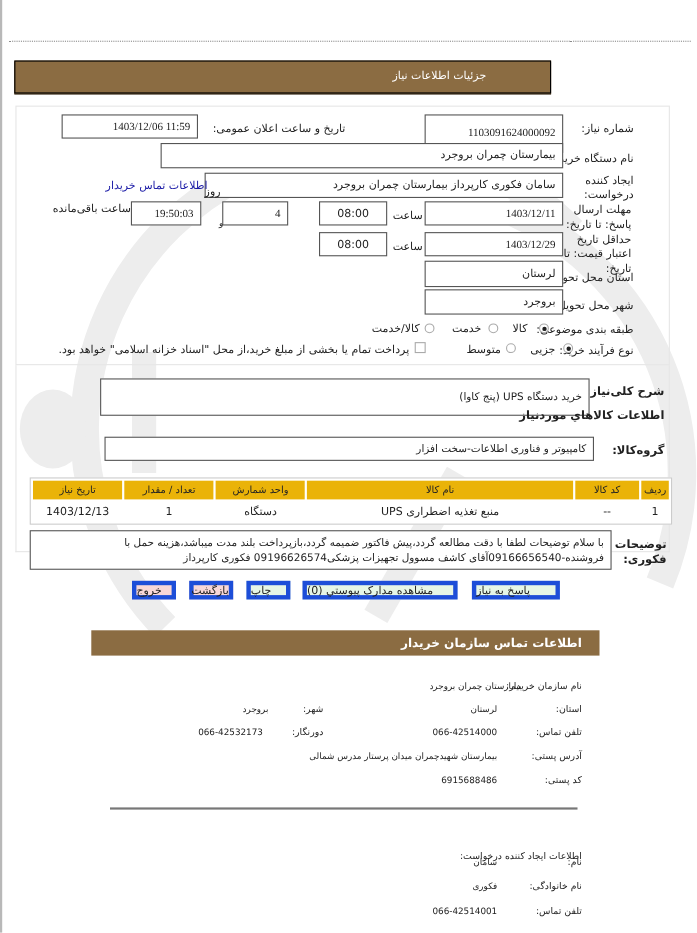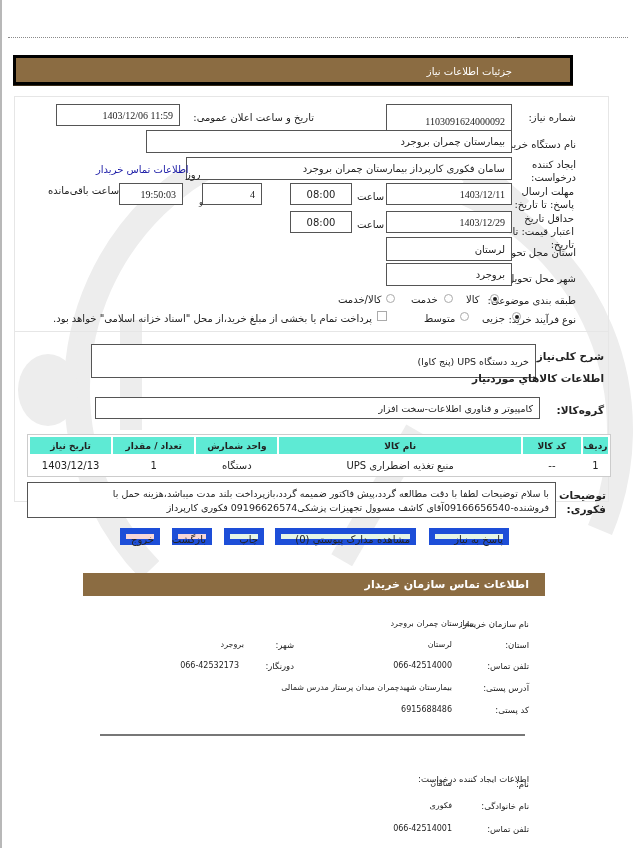--- a/index.html
+++ b/index.html
@@ -5,44 +5,44 @@
     * { box-sizing: border-box; margin: 0; padding: 0; }
     html, body { width: 634px; height: 848px; background: #fff; overflow: hidden; }
     body { font-family: "DejaVu Sans", sans-serif; font-size: 10px; color: #222; position: relative; }
     .leftline { position: absolute; left: 0; top: 0; width: 2px; height: 848px; background: #b8b8b8; }
     .dotline { position: absolute; left: 8px; top: 37px; width: 510px; border-top: 1px dotted #8a8a8a; }
     .dotline2 { position: absolute; left: 518px; top: 37px; width: 110px; border-top: 1px dotted #8a8a8a; }
 
     .watermark { position: absolute; left: 0; top: 170px; width: 634px; height: 420px; pointer-events: none; }
 
     .hdr { position: absolute; background: #8b6c42; color: #fff; direction: rtl; }
-    .hdr1 { left: 13px; top: 55px; width: 560px; height: 30px; border: 3px solid #000000; box-shadow: 0 1px 0 #3a2c18; }
+    .hdr1 { left: 13px; top: 55px; width: 488px; height: 30px; border: 1px solid #000000; box-shadow: 0 1px 0 #3a2c18; }
     .hdr1 span { position: absolute; right: 58px; top: 8px; font-size: 10px; }
     .hdr2 { left: 83px; top: 573px; width: 462px; height: 23px; }
     .hdr2 span { position: absolute; right: 16px; top: 5px; font-size: 11px; font-weight: bold; }
 
     .panel { position: absolute; left: 14px; top: 96px; width: 595px; height: 236px; border: 1px solid #e6e6e6; }
     .panel2 { position: absolute; left: 14px; top: 332px; width: 595px; height: 170px; border: 1px solid #e6e6e6; border-top: none; }
 
     .lbl { position: absolute; direction: rtl; text-align: right; font-size: 10px; color: #222; line-height: 13px; }
     .box { position: absolute; border: 1px solid #555; background: #fff; direction: rtl; font-size: 10px; line-height: 13px; padding: 0 6px; display: flex; align-items: center; }
     .box.ltr { direction: ltr; justify-content: flex-end; font-family: Liberation Serif, serif; }
     .box.ctr { justify-content: center; }
     .link { color: #1a1aa6; }
     .bold { font-weight: bold; }
 
     .radio { position: absolute; width: 9px; height: 9px; border-radius: 50%; border: 1px solid #aaa; background: #fff; }
     .radio.on::after { content: ""; position: absolute; left: 1.5px; top: 1.5px; width: 4px; height: 4px; border-radius: 50%; background: #222; }
     .check { position: absolute; width: 10px; height: 10px; border: 1px solid #aaa; background: #fff; }
 
     table.items { position: absolute; left: 27px; top: 434px; width: 584px; border-collapse: separate; border-spacing: 2px; direction: rtl; border: 1px solid #ccc; background: #fff; }
-    table.items th { background: #5eead4; font-weight: bold; font-size: 9px; height: 17px; color: #222; }
+    table.items th { background: #eab308; font-weight: normal; font-size: 9px; height: 17px; color: #222; }
     table.items td { background: #fff; text-align: center; font-size: 10px; height: 18px; }
 
-    .btn { position: absolute; height: 17px; border: 6px solid #1d4ed8; font-size: 10px; direction: rtl; text-align: right; line-height: 12px; }
+    .btn { position: absolute; height: 17px; border: 4px solid #1d4ed8; font-size: 10px; direction: rtl; text-align: left; line-height: 12px; }
     .btn.green { background: #e6f6e6; }
     .btn.red { background: #f8d7d7; }
 
     .sep { position: absolute; left: 100px; top: 734px; width: 425px; border-top: 2px solid #777; }
     .ctext { position: absolute; direction: rtl; font-size: 8px; color: #222; }
     .ctext.b { font-weight: normal; font-size: 8.5px; margin-left: 45px; }
   </style>
 </head>
 <body>
 

